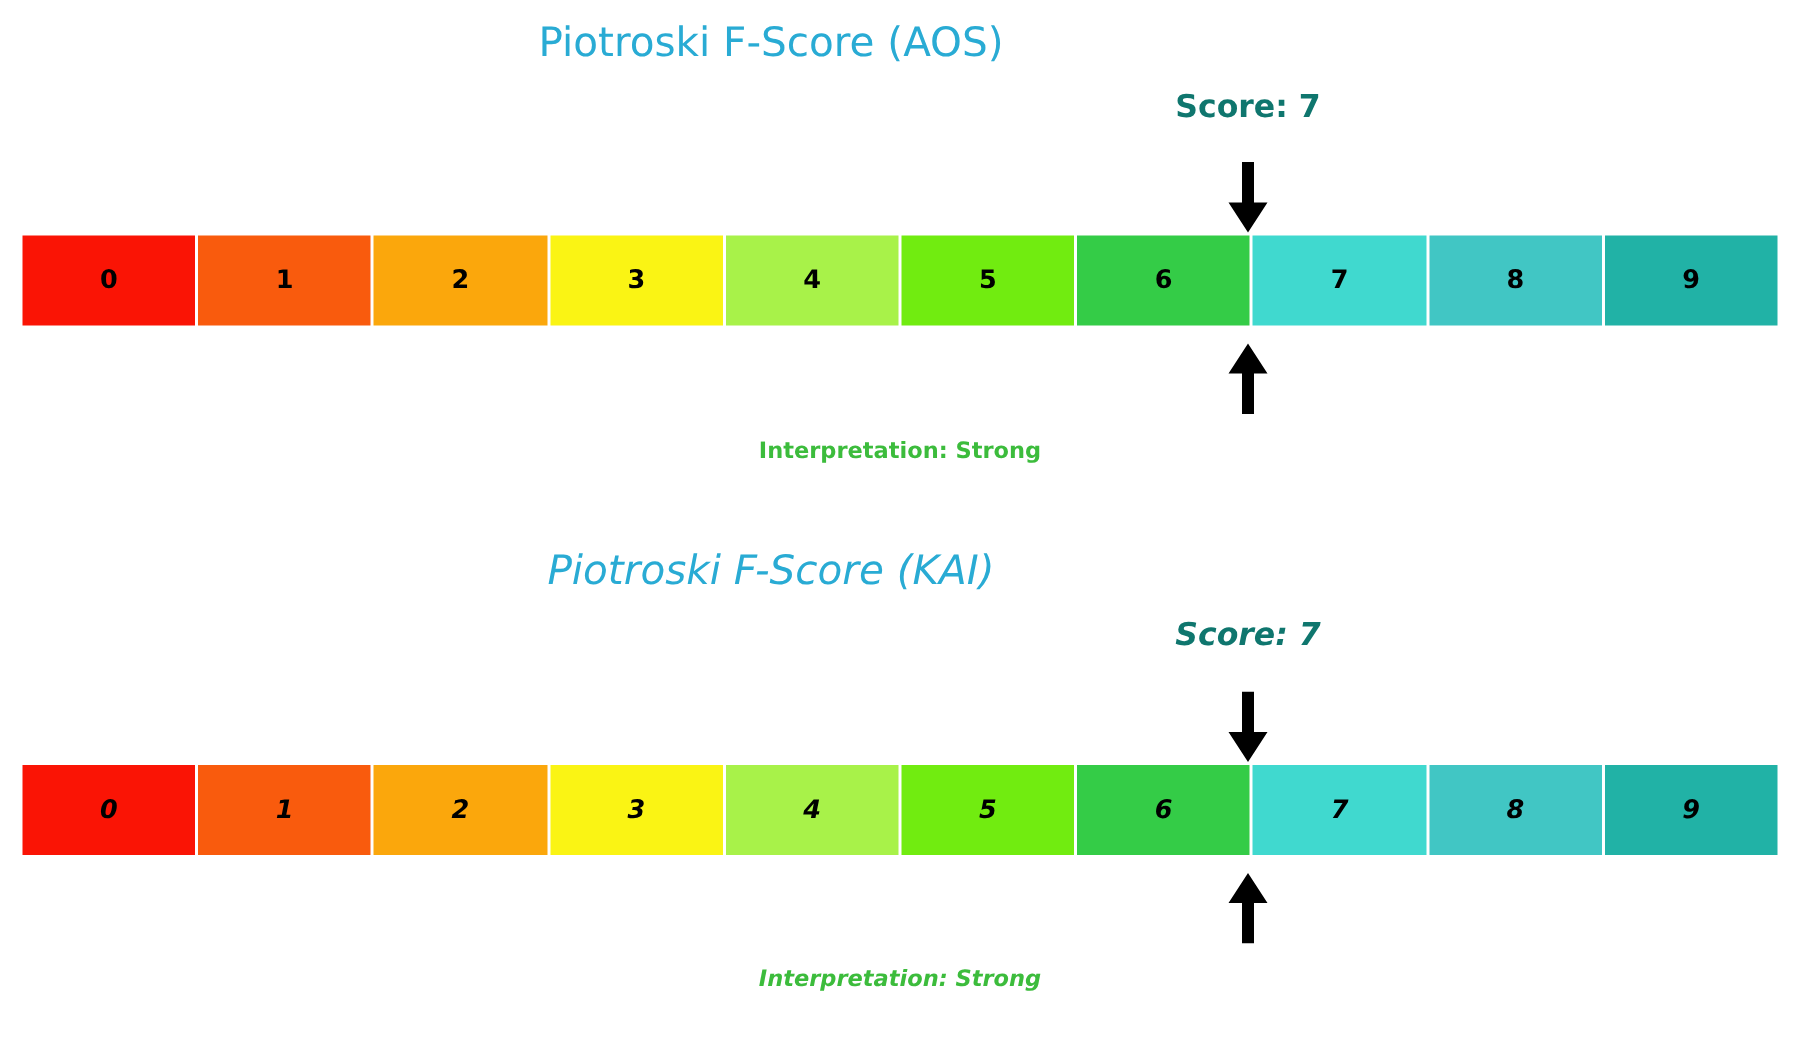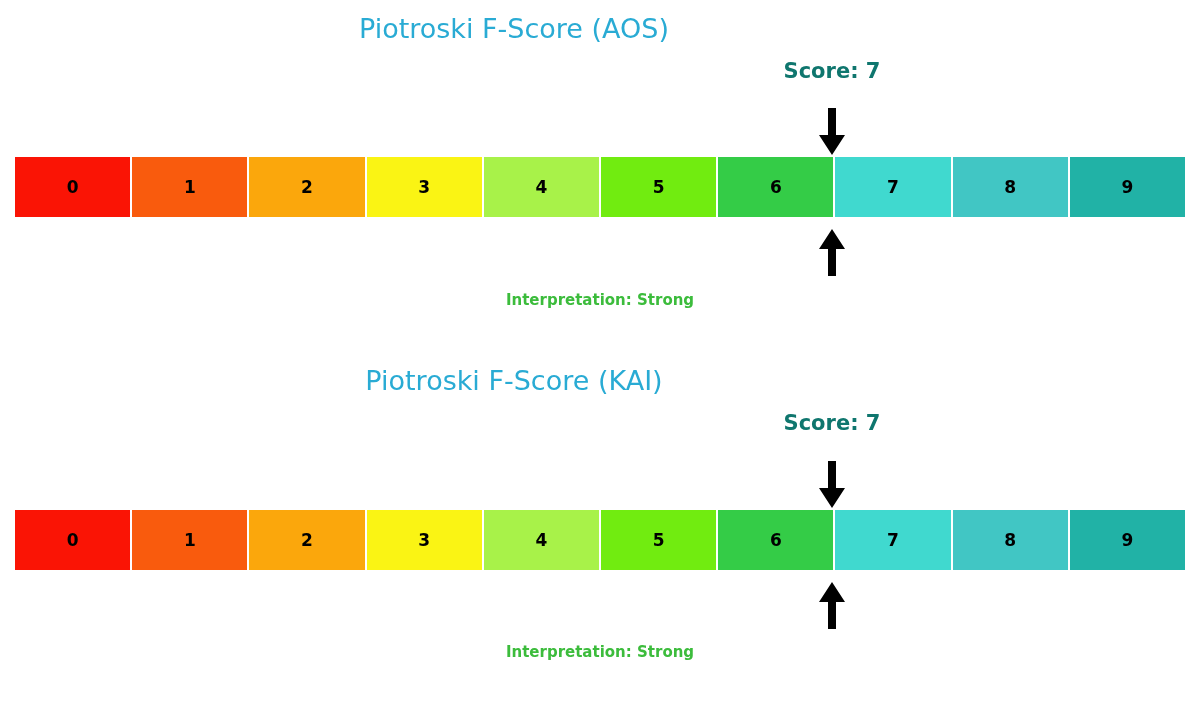--- a/index.html
+++ b/index.html
@@ -14,21 +14,21 @@
     position: relative;
     overflow: hidden;
   }
 
   .panel {
     position: absolute;
     left: 0;
     width: 1200px;
   }
   .panel-aos { top: 0px; height: 351px; }
-  .panel-kai { top: 351px; height: 351px; }
+  .panel-kai { top: 351px; height: 351px; font-style: italic; }
 
   .chart-title {
     position: absolute;
     left: 0;
     width: 1028px;
     text-align: center;
     font-size: 27px;
     font-weight: 400;
     color: #29abd4;
     letter-spacing: 0px;

